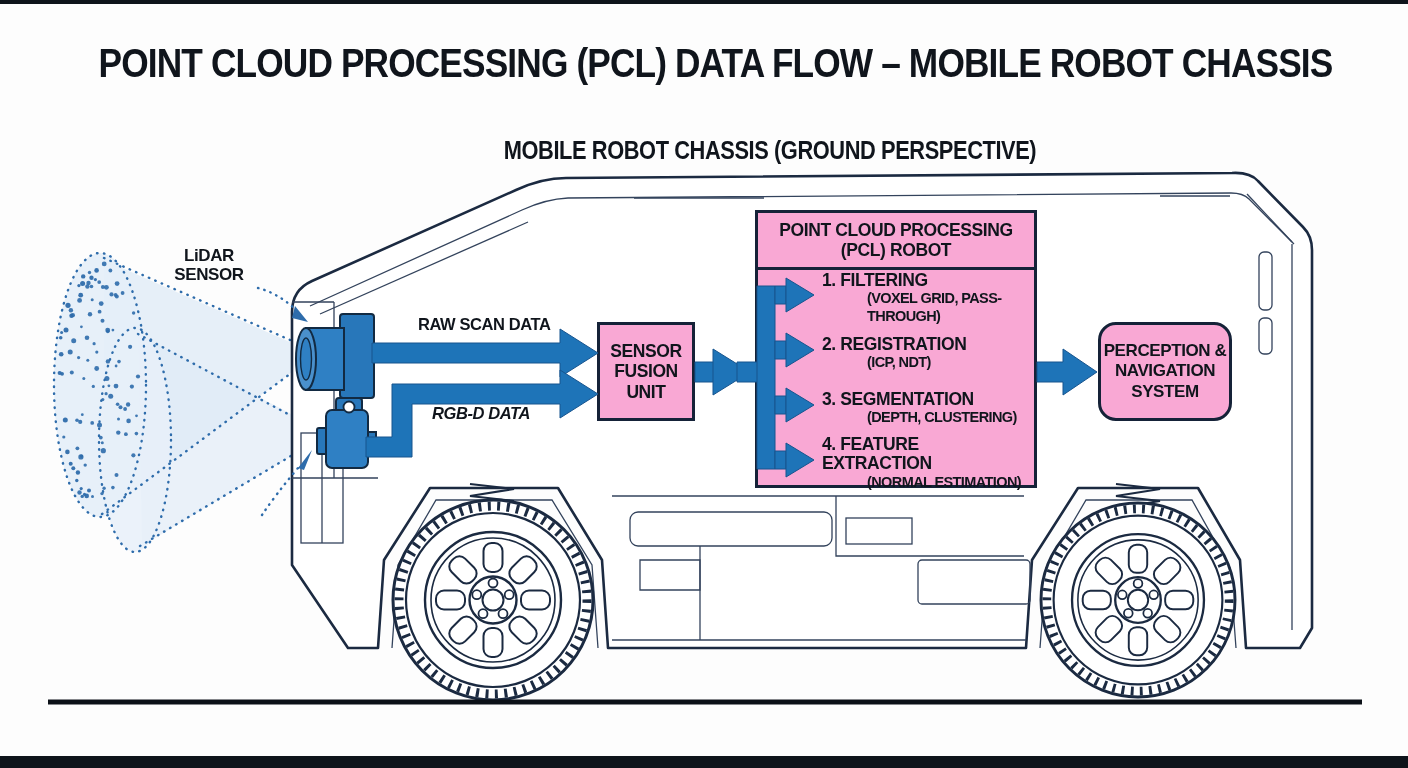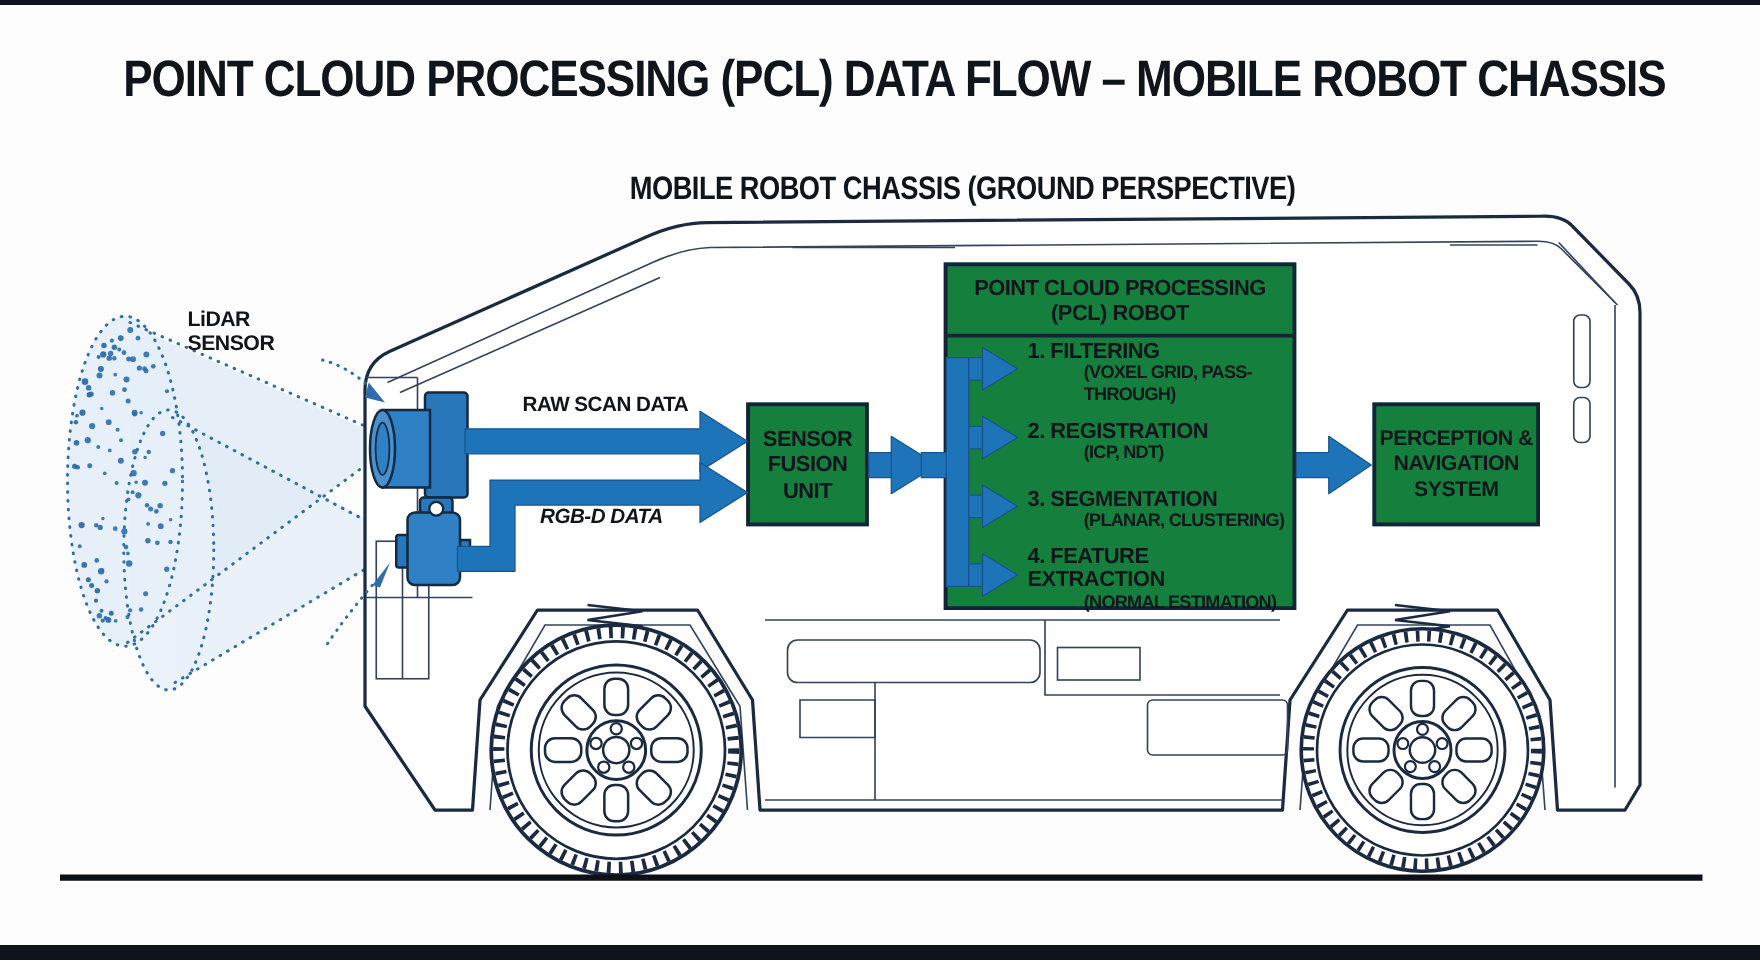--- a/index.html
+++ b/index.html
@@ -8,29 +8,29 @@
   .bar{position:absolute;left:0;width:100%;background:#0e141b;z-index:8;}
   .bar.top{top:0;height:4px;}
   .bar.bottom{bottom:0;height:12px;}
   #scene{position:absolute;left:0;top:0;z-index:1;}
   #arrows{position:absolute;left:0;top:0;z-index:6;pointer-events:none;}
   .ttl{position:absolute;left:0;top:40px;width:100%;text-align:center;font-weight:bold;
        font-size:41px;letter-spacing:-1px;transform:scaleX(.86);z-index:4;white-space:nowrap;}
   .sub{position:absolute;left:66px;top:135px;width:1408px;text-align:center;font-weight:bold;
        font-size:26px;letter-spacing:-.5px;transform:scaleX(.84);z-index:4;white-space:nowrap;}
   .lbl{position:absolute;font-weight:bold;z-index:4;line-height:1.12;letter-spacing:-.4px;white-space:nowrap;}
-  #lidar-label{left:150px;top:246px;width:118px;text-align:left;font-size:17px;}
+  #lidar-label{left:150px;top:246px;width:118px;text-align:center;font-size:17px;}
   #depth-label{left:198px;top:510px;width:118px;text-align:center;font-size:17px;line-height:1.3;}
   #raw-label{left:418px;top:315px;font-size:16.5px;}
   #rgbd-label{left:432px;top:404px;font-size:16.5px;font-style:italic;}
-  .box{position:absolute;background:#15803d;border:3px solid #152238;z-index:5;box-sizing:border-box;
+  .box{position:absolute;background:#f9a8d4;border:3px solid #152238;z-index:5;box-sizing:border-box;
        font-weight:bold;letter-spacing:-.4px;}
   .box.center{display:flex;align-items:center;justify-content:center;text-align:center;}
   #sfu{left:597px;top:322px;width:98px;height:99px;font-size:17.5px;line-height:1.18;}
-  #perc{left:1098px;top:322px;width:134px;height:99px;font-size:17px;line-height:1.2;}
+  #perc{left:1098px;top:322px;width:134px;height:99px;font-size:17px;line-height:1.2;border-radius:18px;}
   #pcl{left:755px;top:210px;width:282px;height:278px;}
   #pcl .hdr{height:54px;border-bottom:3px solid #152238;display:flex;flex-direction:column;
             align-items:center;justify-content:center;font-size:17.5px;line-height:1.15;text-align:center;}
   #pcl .steps{position:relative;height:221px;}
   #pcl .step{position:absolute;left:64px;right:4px;height:54px;display:flex;flex-direction:column;justify-content:center;}
   #pcl .s0{top:1px} #pcl .s1{top:56px} #pcl .s2{top:111px} #pcl .s3{top:166px}
   .step .nm{font-size:17.5px;line-height:1.1;}
   .step .dt{font-size:14.5px;line-height:1.2;letter-spacing:-.6px;margin-left:45px;}
 </style>
 </head>
@@ -284,21 +284,21 @@
       <div class="step s0">
         <span class="nm">1. FILTERING</span>
         <span class="dt">(VOXEL GRID, PASS-THROUGH)</span>
       </div>
       <div class="step s1">
         <span class="nm">2. REGISTRATION</span>
         <span class="dt">(ICP, NDT)</span>
       </div>
       <div class="step s2">
         <span class="nm">3. SEGMENTATION</span>
-        <span class="dt">(PLANAR, CLUSTERING)</span>
+        <span class="dt">(DEPTH, CLUSTERING)</span>
       </div>
       <div class="step s3">
         <span class="nm">4. FEATURE EXTRACTION</span>
         <span class="dt">(NORMAL ESTIMATION)</span>
       </div>
     </div>
   </div>
 
   <div class="box center" id="perc">
     <div>

